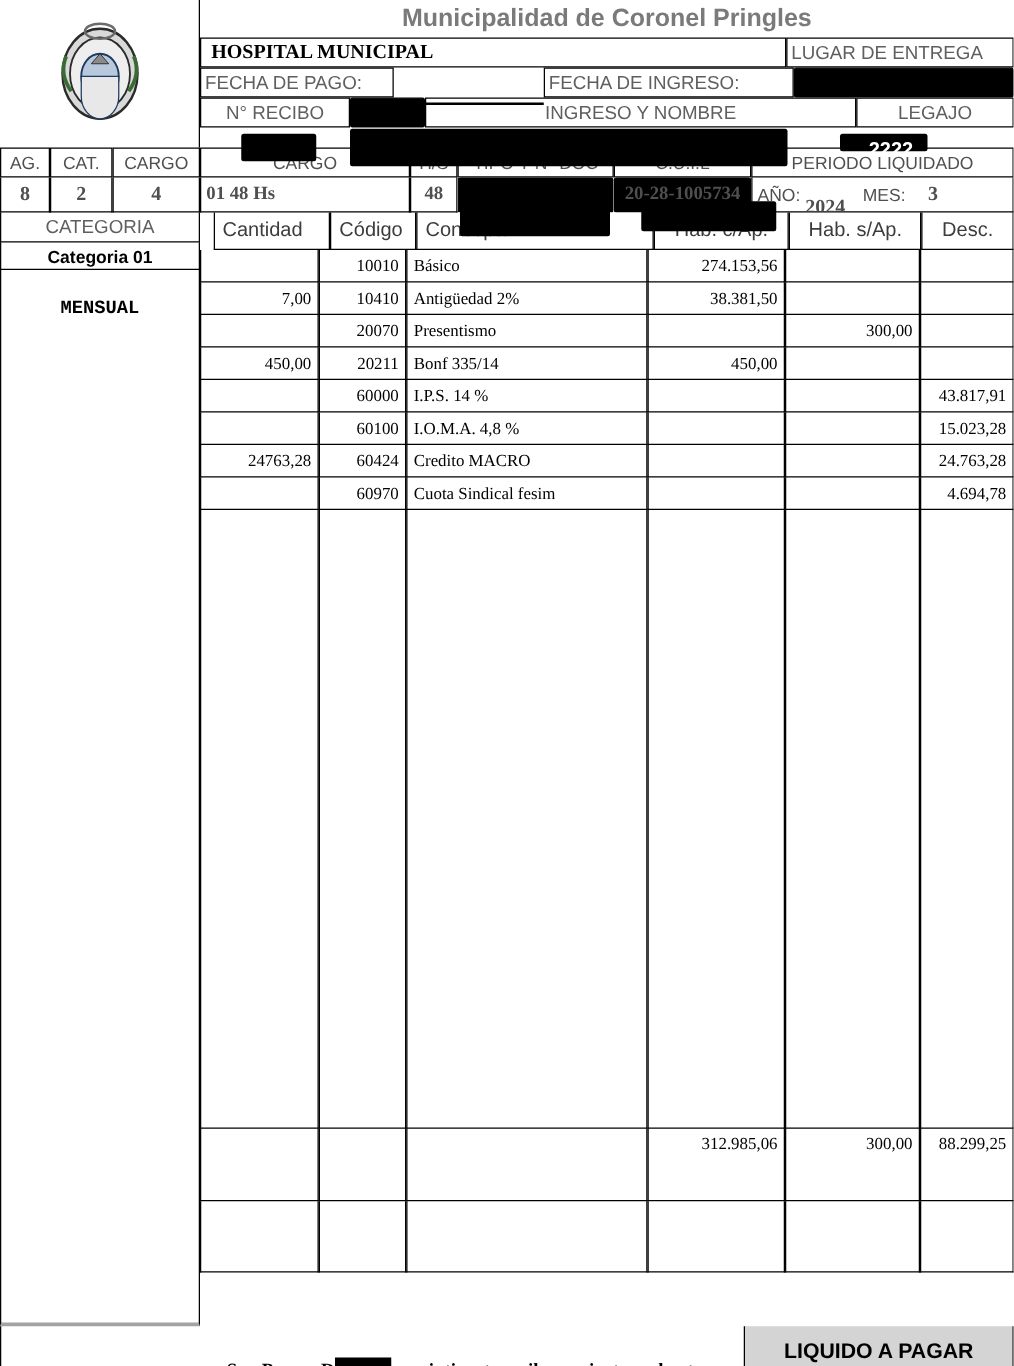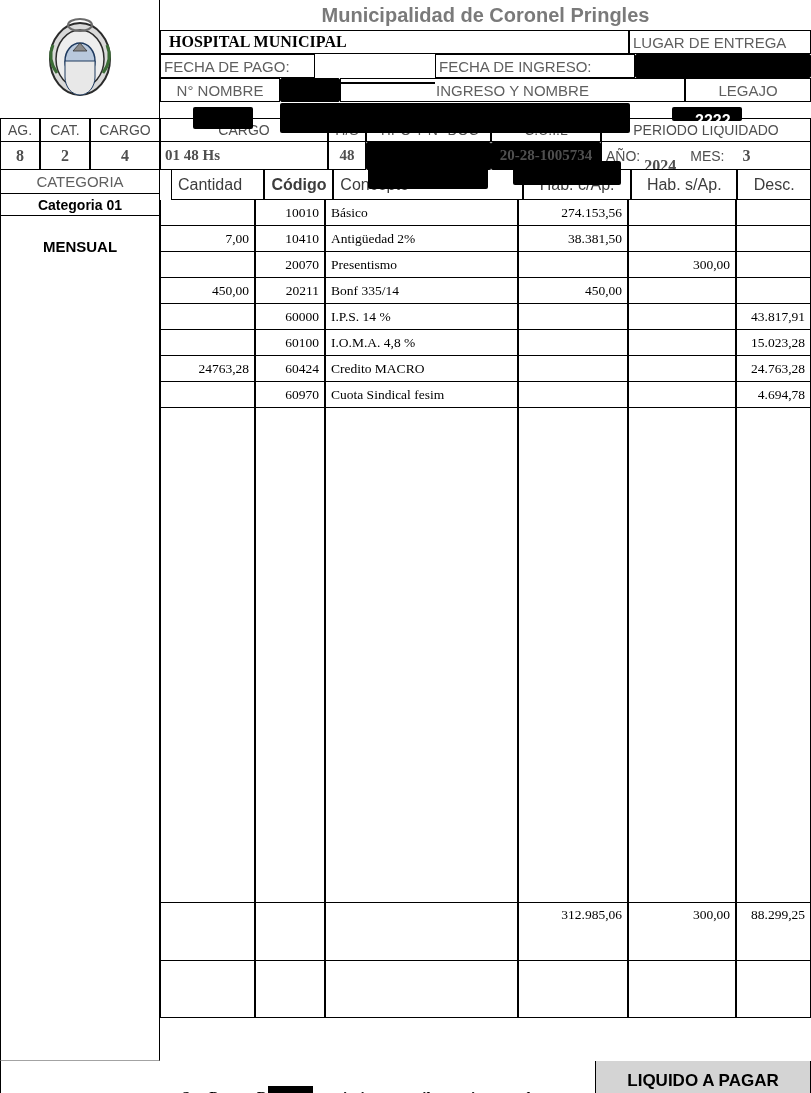--- a/index.html
+++ b/index.html
@@ -122,25 +122,25 @@
     display: flex;
     align-items: center;
     justify-content: center;
     font-size: 14px;
     font-weight: bold;
   }
   .cat-body {
     box-sizing: border-box;
     border-left: 1px solid #000;
     border-right: 1px solid #000;
-    border-bottom: 1px solid #a3a3a3;
+    border-bottom: 3px solid #a3a3a3;
     height: 845px;
     padding-top: 22px;
     text-align: center;
-    font-family: Liberation Sans, sans-serif;
+    font-family: Liberation Mono, monospace;
     font-weight: bold;
     font-size: 15px;
   }
 
   .col-head {
     display: flex;
     height: 30px;
     padding-left: 11px;
   }
   .col-head .cell {
@@ -279,21 +279,21 @@
       </div>
 
       <div class="hdr-row">
         <div class="hdr-cell" style="width:155px;">FECHA DE PAGO:</div>
         <div class="hdr-cell value" style="width:120px;padding-left:5px;margin-top:28px;">28/03/2024</div>
         <div class="hdr-cell" style="width:200px;">FECHA DE INGRESO:</div>
         <div class="hdr-cell value redact" style="width:176px;padding-left:5px;">01/03/2010</div>
       </div>
 
       <div class="hdr-row">
-        <div class="hdr-cell center" style="width:120px;padding-left:0;">N° NOMBRE</div>
+        <div class="hdr-cell center" style="width:120px;padding-left:0;">N° RECIBO</div>
         <div class="hdr-cell center redact" style="width:60px;padding-left:0;"></div>
         <div class="hdr-cell center" style="width:345px;padding-left:0;">INGRESO Y NOMBRE</div>
         <div class="hdr-cell center" style="width:126px;padding-left:0;">LEGAJO</div>
       </div>
     </div>
   </div>
 
   <div class="annot" style="left:280px;top:103px;width:350px;height:30px;background:#000;border-radius:2px;"></div>
   <div class="annot" style="left:193px;top:107px;width:60px;height:22px;background:#000;border-radius:2px;"></div>
   <div class="annot" style="left:672px;top:107px;width:70px;height:14px;background:#000;border-radius:2px;"></div>
@@ -334,21 +334,21 @@
     <div class="left-col">
       <div class="cat-head">CATEGORIA</div>
       <div class="cat-sub">Categoria 01</div>
       <div class="cat-body">MENSUAL</div>
     </div>
 
     <div class="right-col">
 
       <div class="col-head">
         <div class="cell w-cant" style="height:30px;">Cantidad</div>
-        <div class="cell w-cod" style="height:30px;font-weight:bold;">Código</div>
+        <div class="cell w-cod" style="height:30px;">Código</div>
         <div class="cell w-conc" style="height:30px;">Concepto</div>
         <div class="cell w-hca center" style="height:30px;">Hab. c/Ap.</div>
         <div class="cell w-hsa center" style="height:30px;">Hab. s/Ap.</div>
         <div class="cell w-desc center" style="height:30px;">Desc.</div>
       </div>
 
       <div class="det-row">
         <div class="cell w-cant right"></div>
         <div class="cell w-cod right">10010</div>
         <div class="cell w-conc">Básico</div>

